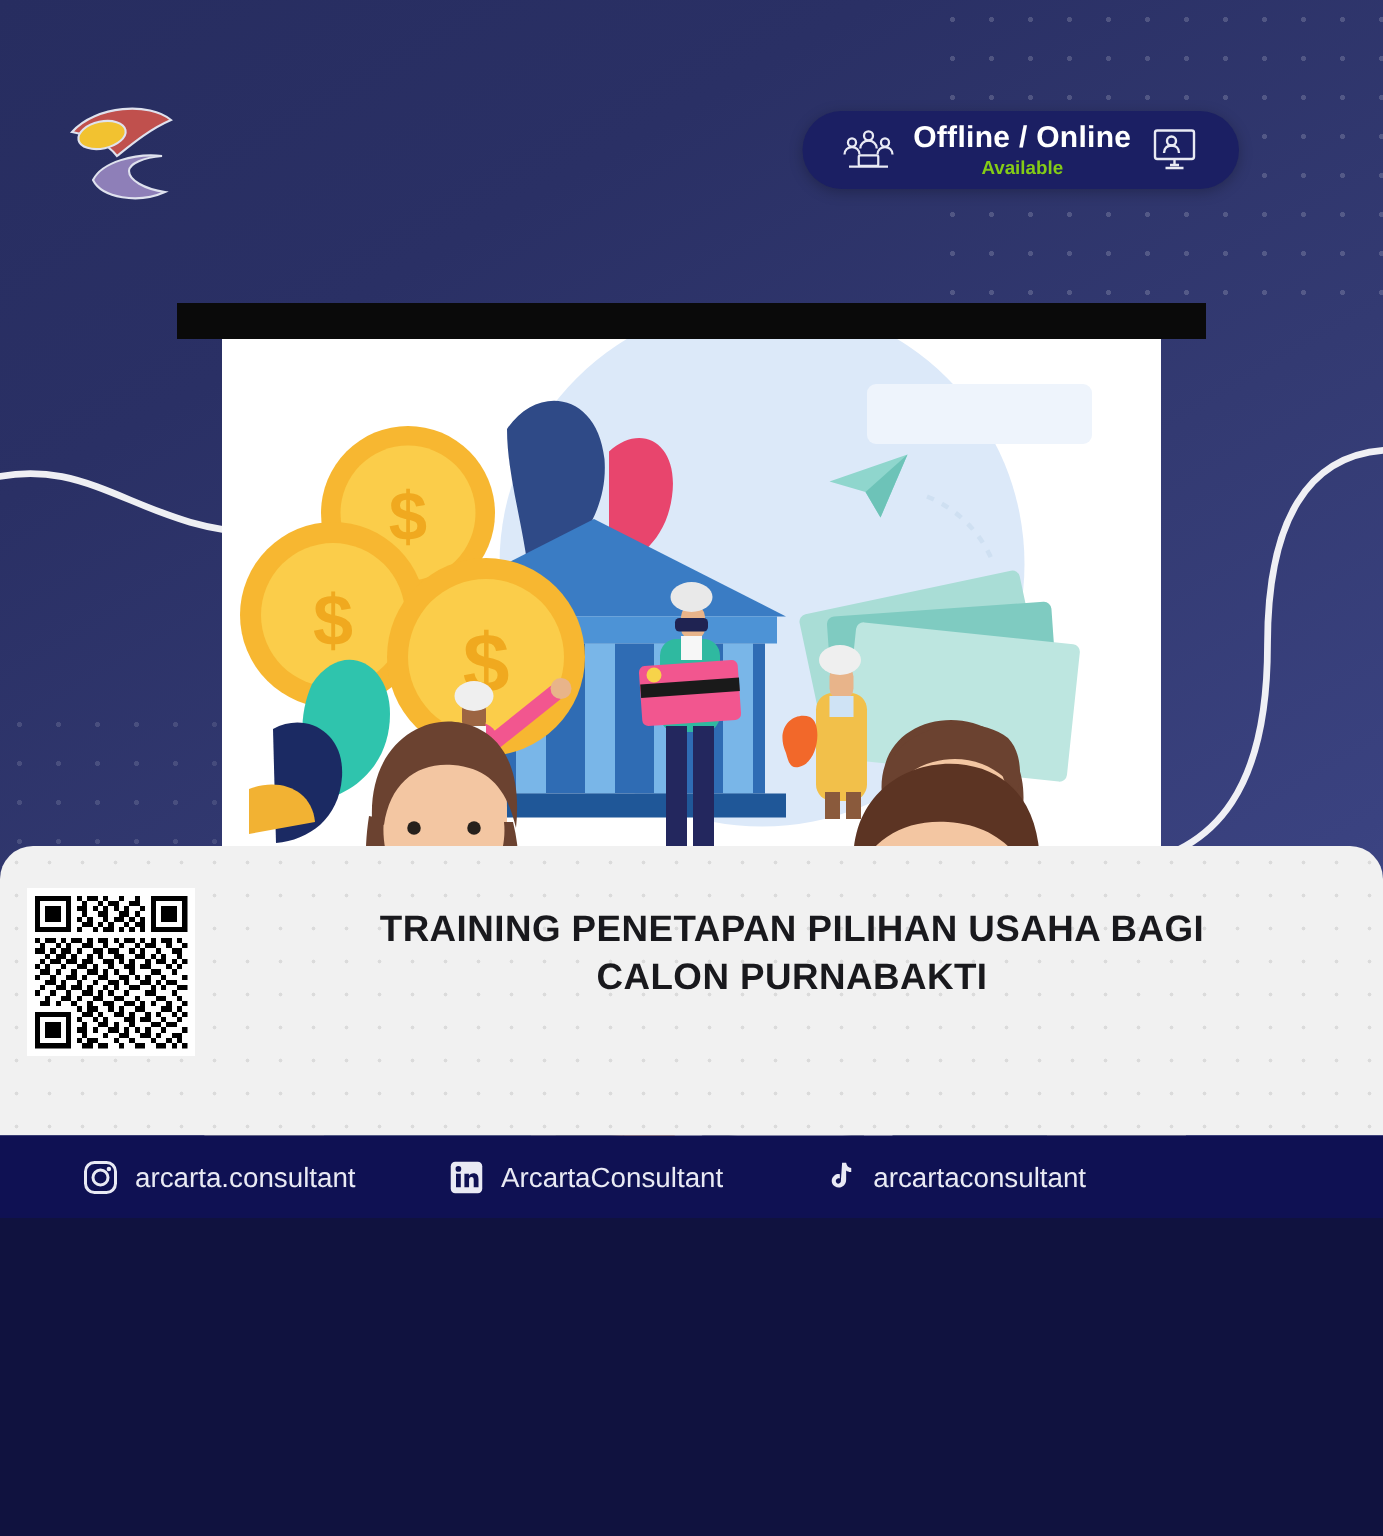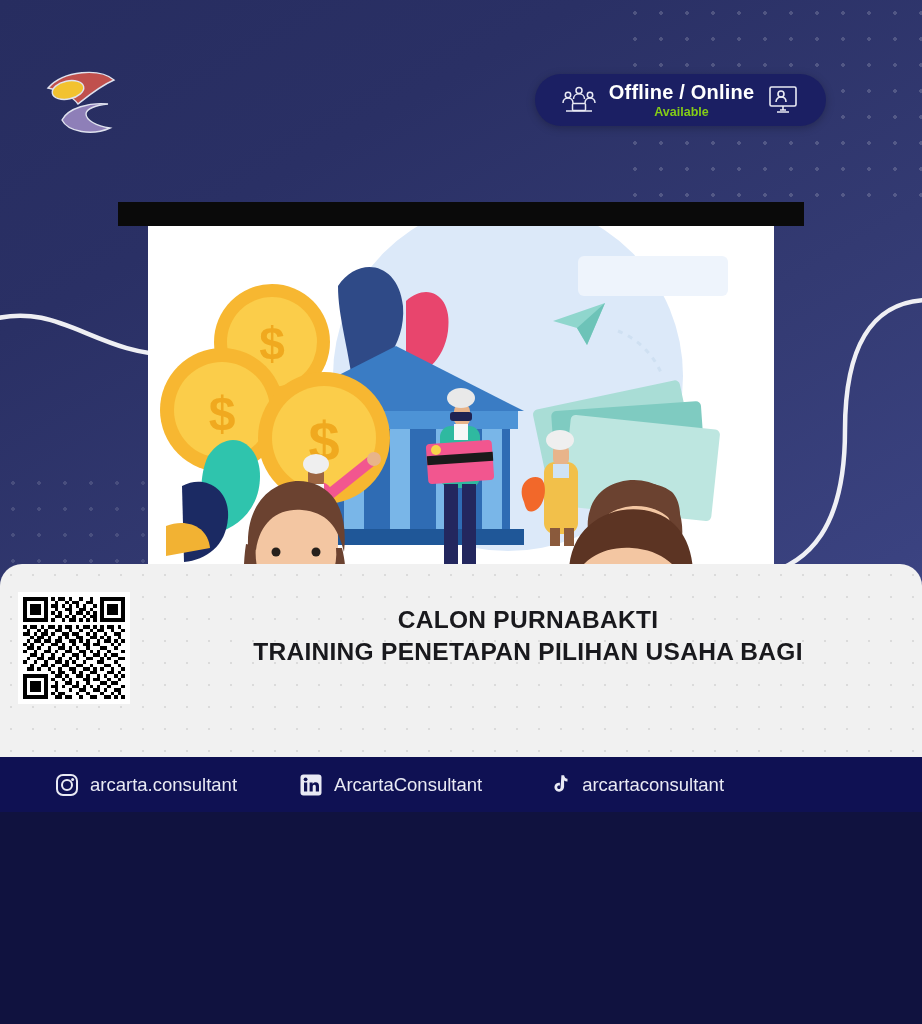--- a/index.html
+++ b/index.html
@@ -313,22 +313,22 @@
         <path d="M9 22h2v1h-2zM12 22h1v1h-1zM15 22h2v1h-2zM18 22h1v1h-1zM21 22h1v1h-1zM23 22h1v1h-1zM26 22h1v1h-1zM28 22h1v1h-1z"></path>
         <path d="M8 23h1v1h-1zM11 23h1v1h-1zM13 23h1v1h-1zM17 23h2v1h-2zM20 23h2v1h-2zM24 23h1v1h-1zM27 23h1v1h-1z"></path>
         <path d="M9 24h1v1h-1zM12 24h2v1h-2zM15 24h1v1h-1zM18 24h1v1h-1zM22 24h2v1h-2zM25 24h2v1h-2z"></path>
         <path d="M8 25h2v1h-2zM11 25h1v1h-1zM14 25h2v1h-2zM17 25h1v1h-1zM19 25h1v1h-1zM21 25h1v1h-1zM24 25h1v1h-1zM28 25h1v1h-1z"></path>
         <path d="M9 26h1v1h-1zM13 26h1v1h-1zM16 26h2v1h-2zM20 26h2v1h-2zM23 26h1v1h-1zM26 26h2v1h-2z"></path>
         <path d="M8 27h1v1h-1zM10 27h2v1h-2zM15 27h1v1h-1zM18 27h1v1h-1zM22 27h1v1h-1zM25 27h1v1h-1zM27 27h1v1h-1z"></path>
         <path d="M9 28h2v1h-2zM12 28h2v1h-2zM16 28h1v1h-1zM19 28h2v1h-2zM23 28h2v1h-2zM26 28h1v1h-1zM28 28h1v1h-1z"></path>
       </g>
     </svg>
     <div class="titles">
+      <div class="t-line">TRAINING PENETAPAN PILIHAN USAHA BAGI</div>
       <div class="t-line">CALON PURNABAKTI</div>
-      <div class="t-line">TRAINING PENETAPAN PILIHAN USAHA BAGI</div>
     </div>
   </div>
 
   <div class="footer">
     <div class="soc">
       <svg width="24" height="24" viewBox="0 0 24 24">
         <rect x="2" y="2" width="20" height="20" rx="6" fill="none" stroke="#e9eaf4" stroke-width="2"></rect>
         <circle cx="12" cy="12" r="5" fill="none" stroke="#e9eaf4" stroke-width="2"></circle>
         <circle cx="17.6" cy="6.4" r="1.5" fill="#e9eaf4"></circle>
       </svg>

